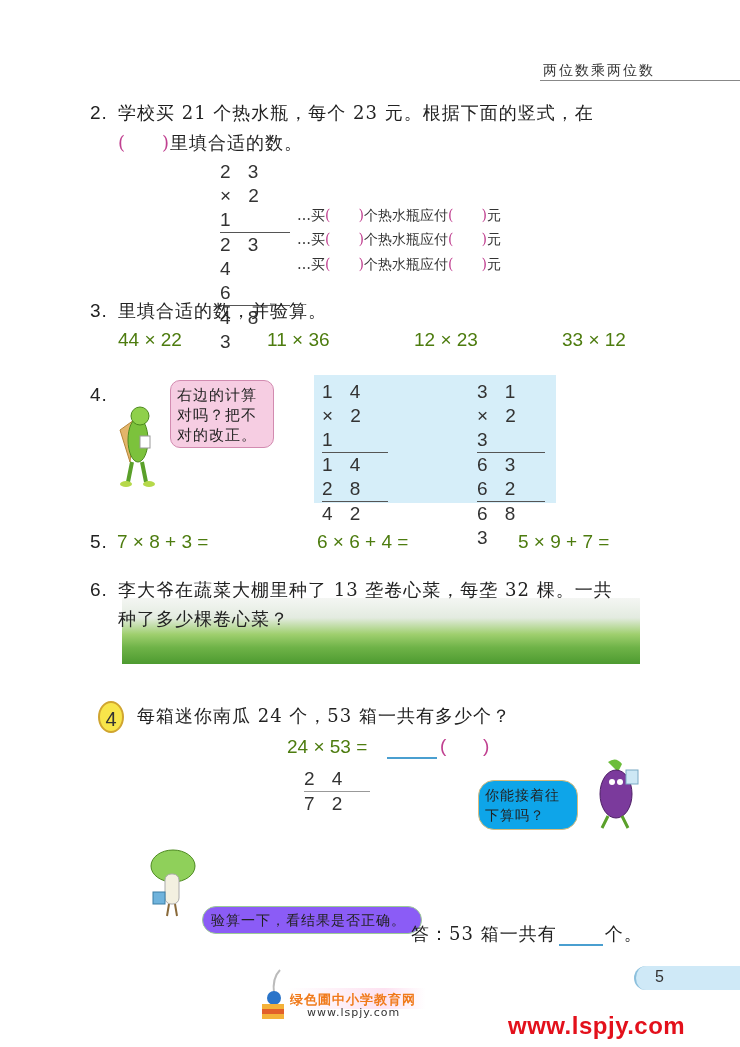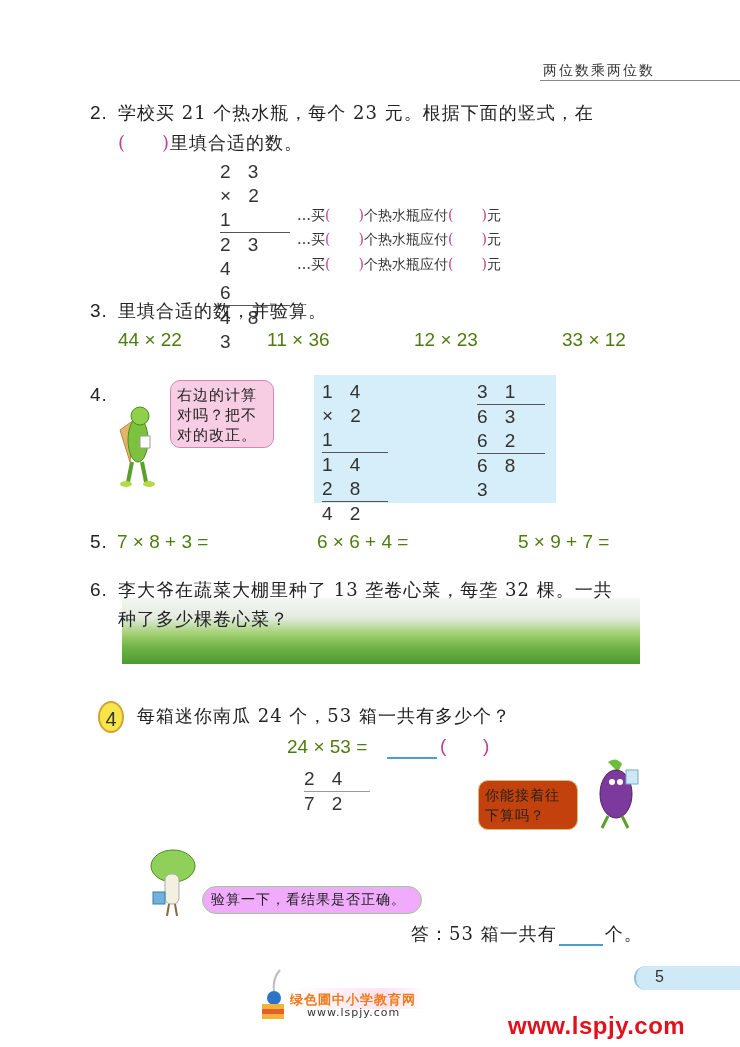--- a/index.html
+++ b/index.html
@@ -13,26 +13,26 @@
   .num { font-family:"Liberation Sans", sans-serif; font-size:19px; color:#4d7c0f; }
   .paren { color:#c04090; }
   .vrow { font-family:"Liberation Sans", sans-serif; font-size:19px; color:#333;
           letter-spacing:6px; line-height:24px; }
   .hline { height:1px; background:#555; }
   .note { font-size:14px; white-space:nowrap; color:#333; }
   .bubble-pink { left:170px; top:380px; width:104px; height:68px; background:#f6cde2;
                  border:1px solid #d28bb0; border-radius:10px; padding:4px 6px; box-sizing:border-box;
                  font-size:15px; line-height:20px; letter-spacing:1px; }
   .bluebox { left:314px; top:375px; width:242px; height:128px; background:#d6eef9; }
-  .bubble-yellow { left:478px; top:780px; width:100px; height:50px; background:#c2410c;
-                   border:1px solid #d9bc7c; border-radius:10px; padding:4px 6px; box-sizing:border-box;
+  .bubble-yellow { left:478px; top:780px; width:100px; height:50px; background:#0ea5e9;
+                   border:1px solid #d9bc7c; border-radius:16px; padding:4px 6px; box-sizing:border-box;
                    font-size:14px; line-height:20px; letter-spacing:1px; }
-  .bubble-green { left:202px; top:886px; width:220px; height:28px; background:#f0abfc;
+  .bubble-green { left:202px; top:906px; width:220px; height:28px; background:#8b5cf6;
                   border:1px solid #9ccc95; border-radius:14px; padding:3px 8px; box-sizing:border-box;
-                  font-size:14px; line-height:20px; letter-spacing:1px;font-family:Liberation Mono, monospace; }
+                  font-size:14px; line-height:20px; letter-spacing:1px; }
   .field-img { left:122px; top:598px; width:518px; height:66px;
                background:linear-gradient(180deg, #f4f6f3 0%, #e3ebe0 30%, #9fcf6e 55%, #6fb348 75%, #4d9a30 100%); }
   .uline-blue { height:0; border-bottom:2px solid #4a9fd0; }
   .pagebar { left:634px; top:966px; width:106px; height:24px; background:#cfe9f7;
              border-radius:12px 0 0 12px; border-left:2px solid #8cc0dd; }
   .pagenum { left:655px; top:968px; font-size:16px; color:#333; }
   .badge4 { left:98px; top:701px; width:26px; height:32px; border-radius:50%;
             background:#f8e54a; border:2px solid #d0a530; text-align:center; line-height:32px;
             font-family:"Liberation Sans", sans-serif; font-size:20px; color:#333; box-sizing:border-box; }
   .wm-big { left:508px; top:1012px; font-family:"Liberation Sans", sans-serif; font-weight:bold;
@@ -103,20 +103,21 @@
   <div class="vrow">1 4</div>
   <div class="vrow">× 2 1</div>
   <div class="hline"></div>
   <div class="vrow">1 4</div>
   <div class="vrow">2 8</div>
   <div class="hline"></div>
   <div class="vrow">4 2</div>
 </div>
 <div class="abs" style="left:477px;top:380px;width:68px;">
   <div class="vrow">3 1</div>
+  <div class="vrow">× 2 3</div>
   <div class="hline"></div>
   <div class="vrow">6 3</div>
   <div class="vrow" style="padding-right:22px;">6 2</div>
   <div class="hline"></div>
   <div class="vrow">6 8 3</div>
 </div>
 
 <div class="abs txt sans" style="left:90px;top:531px;font-size:19px;">5.</div>
 <div class="abs num" style="left:117px;top:531px;">7 × 8 + 3 =</div>
 <div class="abs num" style="left:317px;top:531px;">6 × 6 + 4 =</div>

